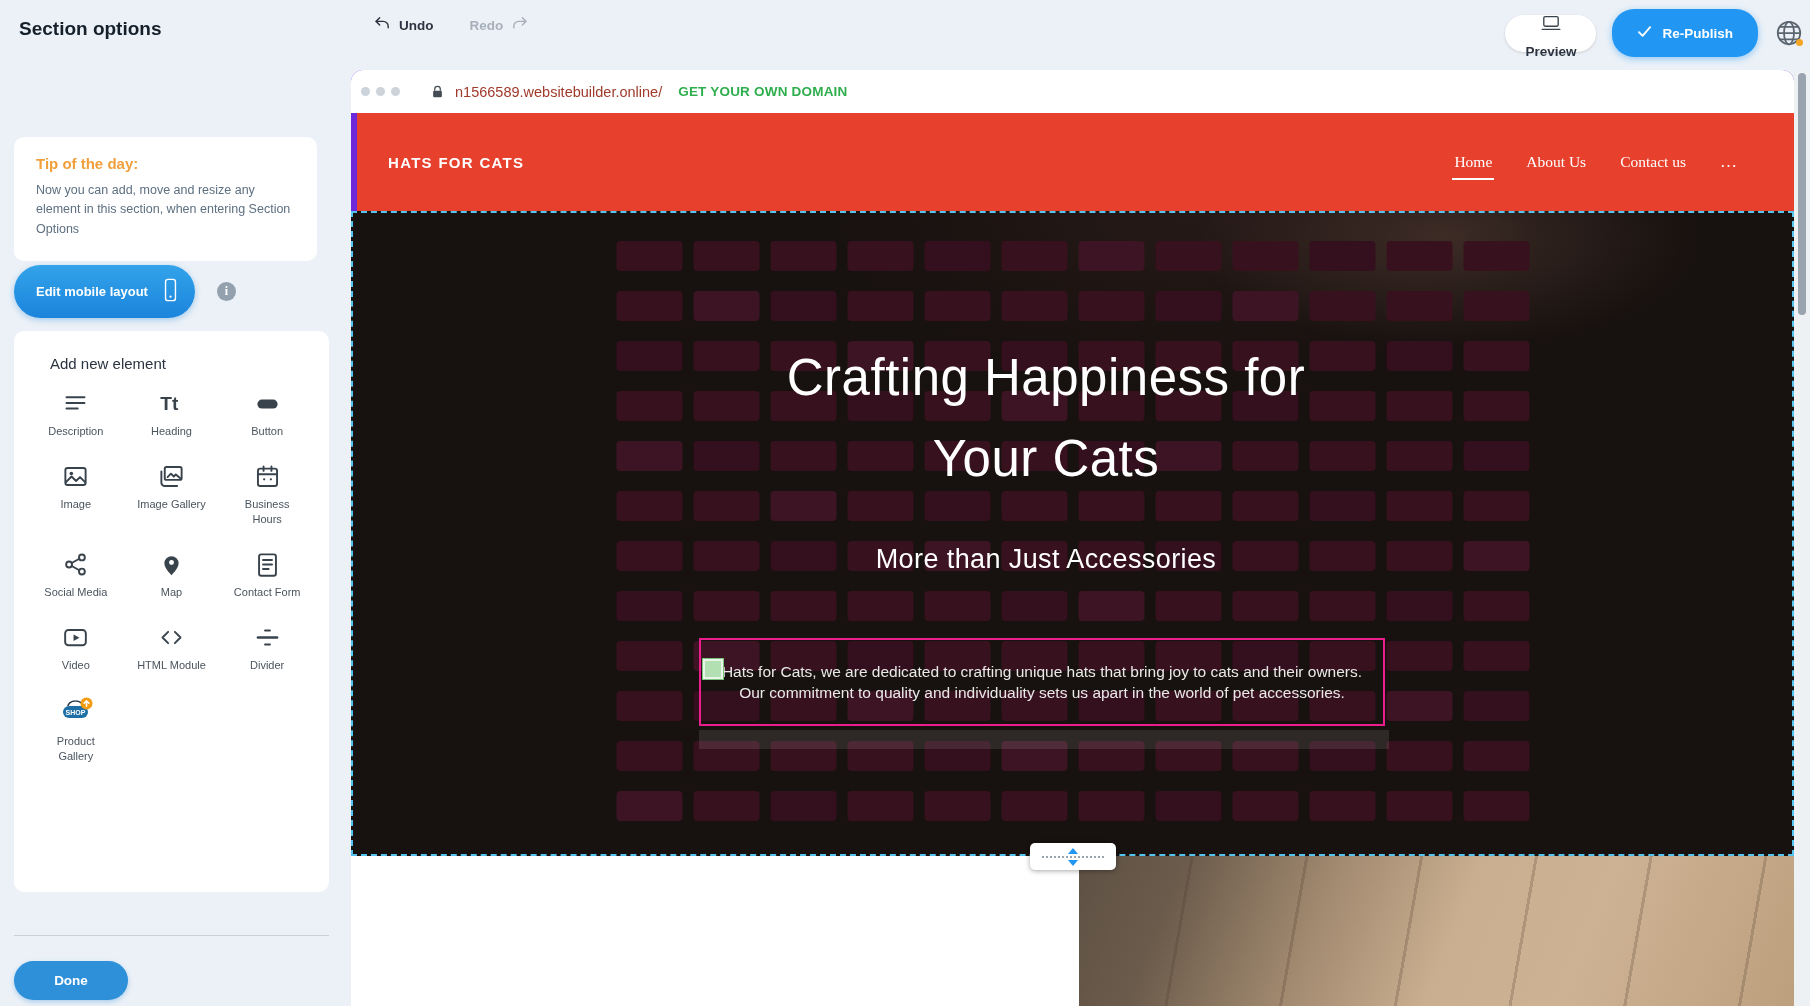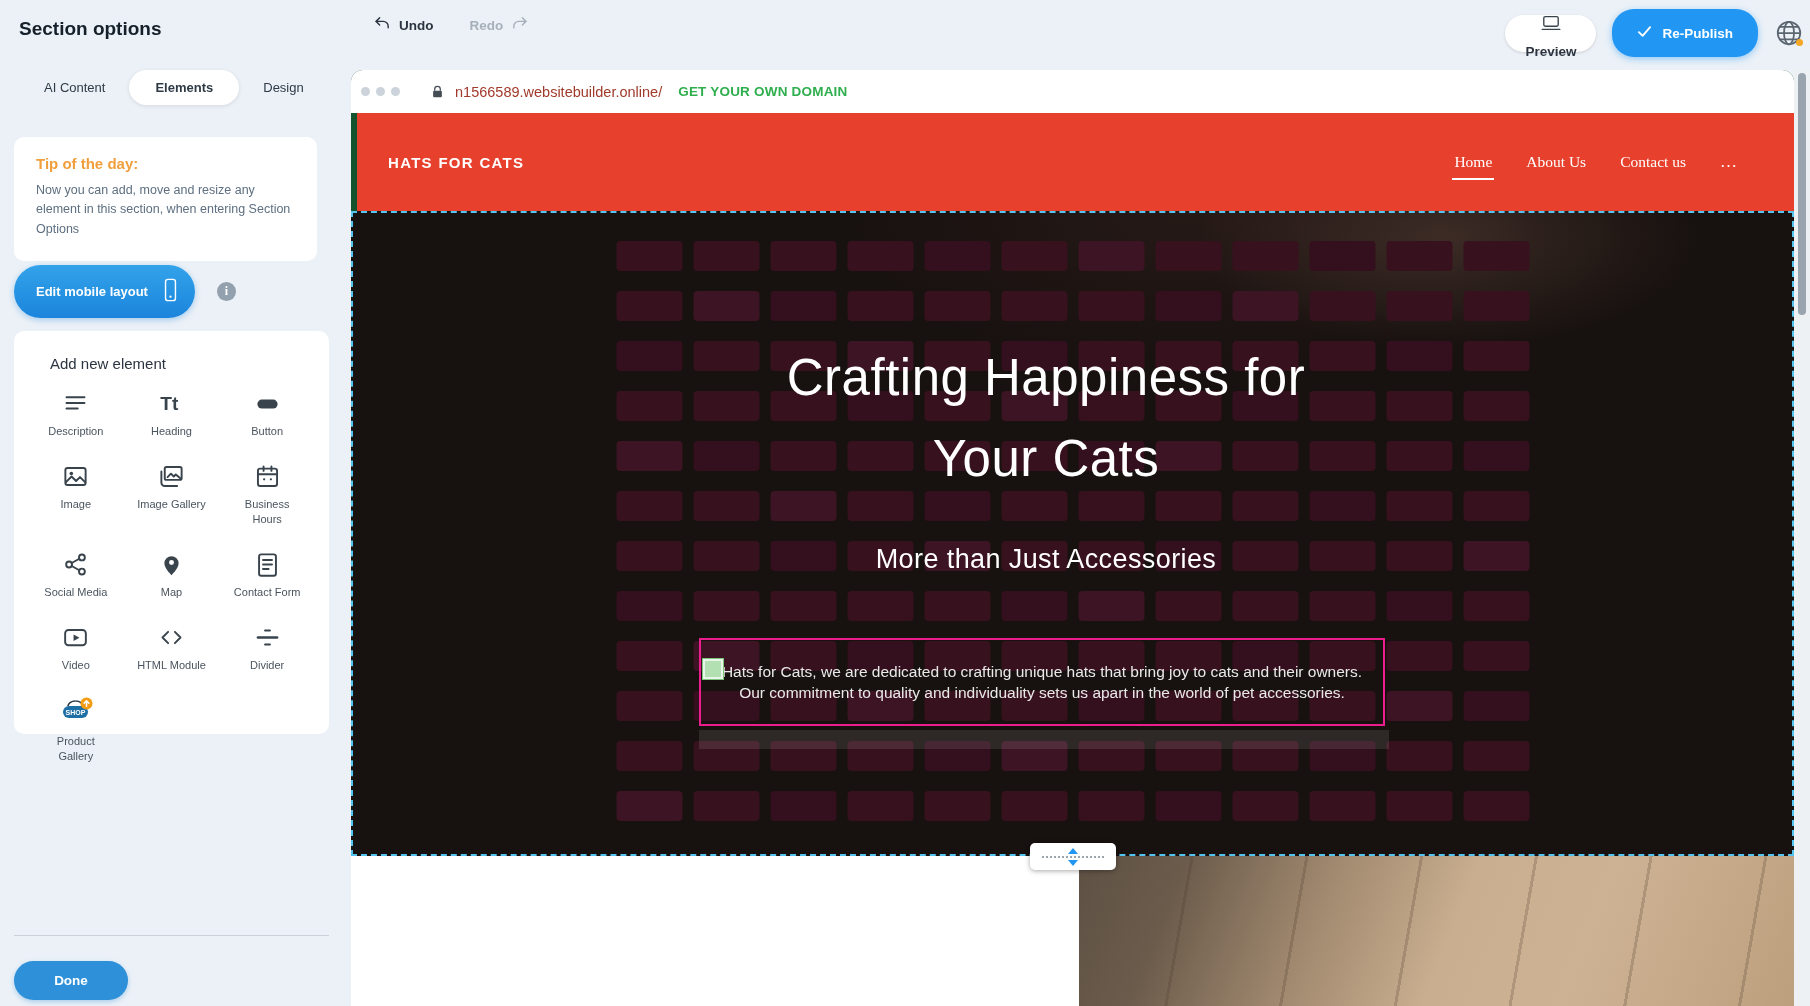--- a/index.html
+++ b/index.html
@@ -23,31 +23,31 @@
   .sidebar { position:absolute; top:58px; left:0; width:351px; bottom:0; }
   .tabs { display:flex; align-items:center; gap:18px; margin:12px 0 0 38px; }
   .tab { font-size:13px; color:#2e3a46; padding:8px 6px; cursor:pointer; }
   .tab.active { background:#fff; border-radius:19px; padding:10px 26px; font-weight:bold; box-shadow:0 1px 4px rgba(0,0,0,.10); }
   .tip-card { position:absolute; top:79px; left:14px; width:303px; background:#fff; border-radius:10px; padding:18px 22px 22px 22px; }
   .tip-title { color:#f09f3c; font-size:15px; font-weight:bold; }
   .tip-body { margin-top:9px; font-size:12.5px; line-height:1.55; color:#5d6f80; }
   .mobile-row { position:absolute; top:207px; left:14px; display:flex; align-items:center; gap:22px; }
   .mobile-btn { height:53px; padding:0 16px 0 22px; border-radius:27px; background:linear-gradient(180deg,#33a3ea,#1b84dc); color:#fff; font-size:13px; font-weight:bold; display:flex; align-items:center; gap:14px; box-shadow:0 2px 6px rgba(27,132,220,.35); cursor:pointer; }
   .info-dot { width:19px; height:19px; border-radius:50%; background:#93a0ad; color:#fff; font-size:12px; font-weight:bold; display:flex; align-items:center; justify-content:center; font-family:"Liberation Serif", serif; cursor:pointer; }
-  .add-card { position:absolute; top:273px; left:14px; width:315px; height:403px; background:#fff; border-radius:10px; padding:24px 14px 0 14px; }
+  .add-card { position:absolute; top:273px; left:14px; width:315px; height:561px; background:#fff; border-radius:10px; padding:24px 14px 0 14px; }
   .add-title { font-size:15px; color:#2b3440; margin-left:22px; }
   .el-grid { margin-top:18px; display:grid; grid-template-columns:repeat(3,1fr); row-gap:25px; }
   .el-item { display:flex; flex-direction:column; align-items:center; cursor:pointer; }
   .el-item svg { display:block; }
   .el-label { margin-top:7px; font-size:11px; color:#4a545e; text-align:center; max-width:74px; line-height:1.3; }
   .side-divider { position:absolute; bottom:70px; left:14px; right:22px; border-top:1px solid #c9d1da; }
   .done-btn { position:absolute; bottom:6px; left:14px; width:114px; height:39px; border-radius:20px; background:#2e90d9; color:#fff; font-size:13.5px; font-weight:bold; display:flex; align-items:center; justify-content:center; box-shadow:0 2px 5px rgba(46,144,217,.35); cursor:pointer; }
 
   
-  .browser { position:absolute; left:351px; top:70px; right:16px; bottom:0; background:#14532d; border-radius:12px 12px 0 0; overflow:hidden; }
+  .browser { position:absolute; left:351px; top:70px; right:16px; bottom:0; background:#6d28d9; border-radius:12px 12px 0 0; overflow:hidden; }
   .chrome { height:43px; display:flex; align-items:center; background:#fff; }
   .win-dots { display:flex; gap:6px; margin-left:10px; }
   .win-dot { width:9px; height:9px; border-radius:50%; background:#ccd3db; }
   .lock { margin-left:30px; display:flex; }
   .url { margin-left:10px; font-size:14.5px; font-weight:500; color:#a03a2b; }
   .domain-cta { margin-left:16px; font-size:13.5px; font-weight:bold; color:#2fae4e; letter-spacing:.2px; cursor:pointer; }
 
   
   .site-header { height:98px; background:#e7402d; display:flex; align-items:center; position:relative;margin-left:6px; }
   .logo { margin-left:31px; color:#fff; font-weight:bold; font-size:15px; letter-spacing:1.3px; cursor:pointer; }
@@ -142,25 +142,20 @@
           <circle cx="12" cy="12" r="9" fill="none" stroke="#5a6570" stroke-width="1.4"></circle>
           <ellipse cx="12" cy="12" rx="4" ry="9" fill="none" stroke="#5a6570" stroke-width="1.4"></ellipse>
           <path d="M3 12h18M4.5 7h15M4.5 17h15" fill="none" stroke="#5a6570" stroke-width="1.4"></path>
         </svg>
       <span class="globe-dot"></span>
     </div>
   </div>
 </div>
 
 <div class="sidebar">
-  <div class="tabs">
-    <div class="tab">AI Content</div>
-    <div class="tab active">Elements</div>
-    <div class="tab">Design</div>
-  </div>
 
   <div class="tip-card">
     <div class="tip-title">Tip of the day:</div>
     <div class="tip-body">Now you can add, move and resize any element in this section, when entering Section Options</div>
   </div>
 
   <div class="mobile-row">
     <div class="mobile-btn">
       <span>Edit mobile layout</span>
       <span>

